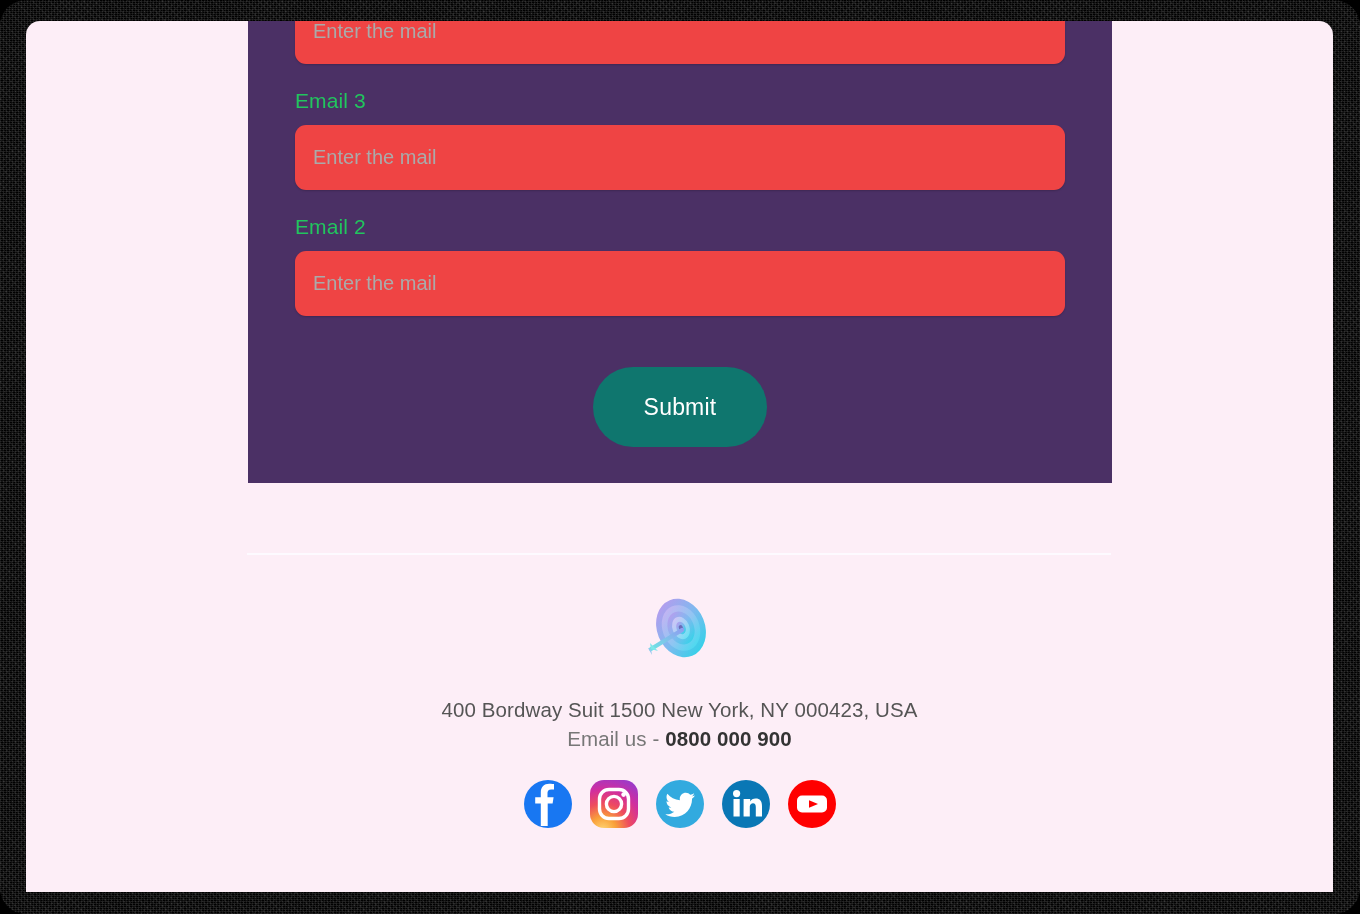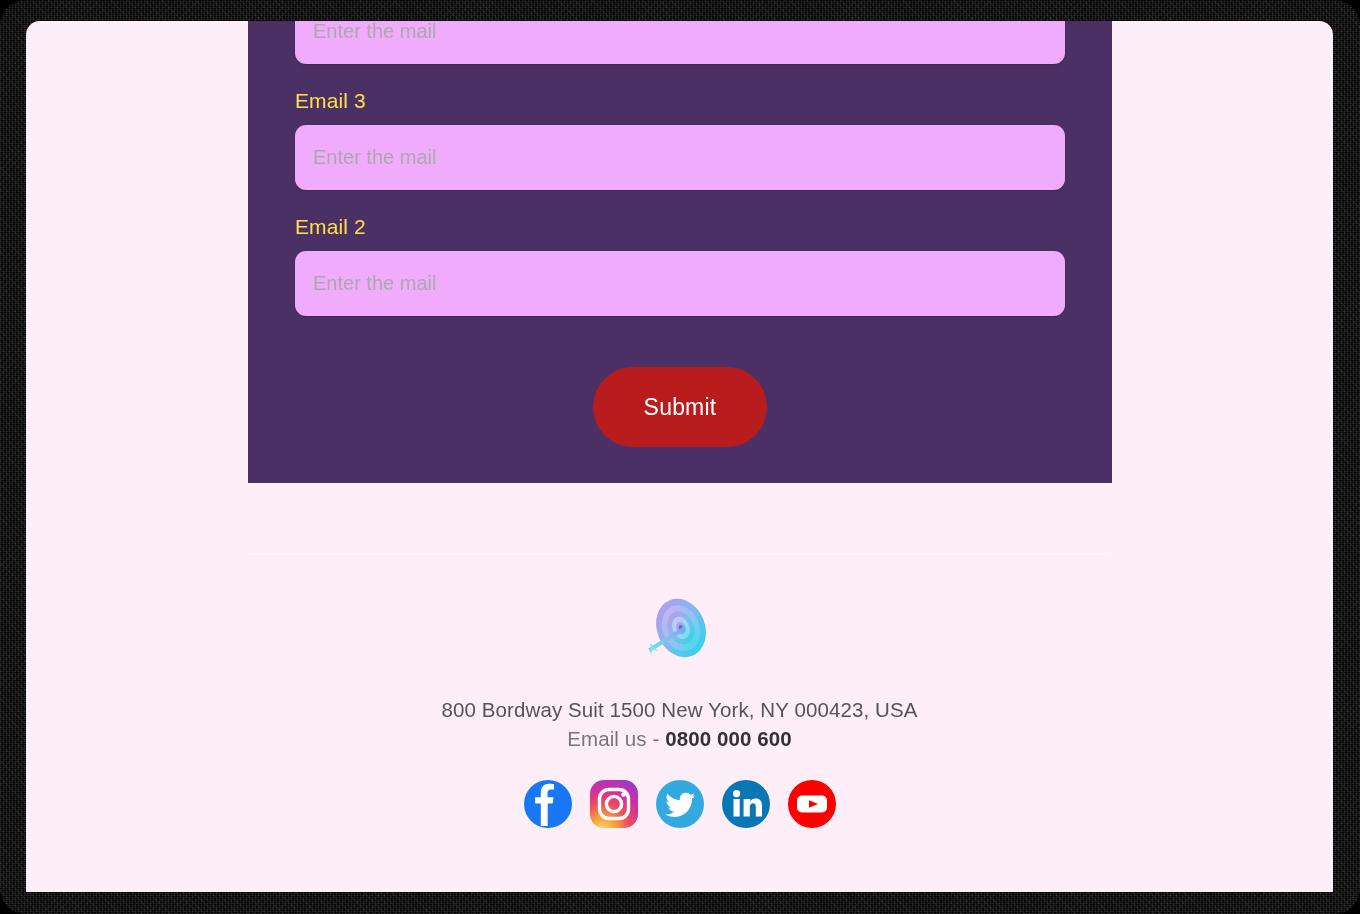--- a/index.html
+++ b/index.html
@@ -58,31 +58,31 @@
     top: -22px;
     width: 864px;
     background: #4b3065;
     padding: 0 47px 36px 47px;
   }
 
   .field-group { margin-top: 0; }
 
   .field-label {
     font-size: 21px;
-    color: #fde047;
+    color: #22c55e;
     line-height: 1;
     padding: 26px 0 14px 0;
     letter-spacing: 0.1px;
   }
 
   .mail-input {
     display: block;
     width: 100%;
     height: 65px;
-    background: #f0abfc;
+    background: #ef4444;
     border: none;
     border-radius: 11px;
     padding: 0 18px;
     font-family: "Liberation Sans", sans-serif;
     font-size: 20px;
     color: #333;
     box-shadow: 0 1px 2px rgba(0,0,0,0.18);
     outline: none;
   }
   .mail-input::placeholder {
@@ -95,21 +95,21 @@
     margin-top: 0;
   }
 
   .submit-row {
     display: flex;
     justify-content: center;
     padding-top: 51px;
   }
 
   .submit-button {
-    background: #b91c1c;
+    background: #0f766e;
     color: #ffffff;
     border: none;
     border-radius: 40px;
     width: 174px;
     height: 80px;
     font-family: "Liberation Sans", sans-serif;
     font-size: 23px;
     cursor: pointer;
     letter-spacing: 0.2px;
   }
@@ -249,24 +249,24 @@
               <ellipse cx="0" cy="0" rx="2" ry="3" fill="#6b6bb8"></ellipse>
             </g>
             <g>
               <path d="M4 55 L35 36" stroke="url(#shaftG)" stroke-width="4.2" stroke-linecap="round" fill="none"></path>
               <path d="M3 49 L4 55 L11 57 Z" fill="#7fe6ea"></path>
               <path d="M1 54 L4 55 L5 61 Z" fill="#93c6f0"></path>
             </g>
           </svg>
         </div>
 
-        <div class="footer-address">800 Bordway Suit 1500 New York, NY 000423, USA</div>
+        <div class="footer-address">400 Bordway Suit 1500 New York, NY 000423, USA</div>
 
         <div class="footer-call">
-          <span>Email us - </span><span class="phone">0800 000 600</span>
+          <span>Email us - </span><span class="phone">0800 000 900</span>
         </div>
 
         <div class="social-row">
 
           <svg class="social-icon" viewBox="0 0 50 50">
             <circle cx="25" cy="25" r="24" fill="#1877F2"></circle>
             <path d="M29.6 26.6l1-6.4h-6.1v-4.2c0-1.8.9-3.5 3.7-3.5h2.8V7.1s-2.5-.45-4.9-.45c-5 0-8.3 3.05-8.3 8.55v4.99h-5.6v6.4h5.6V49h6.9V26.6z" fill="#ffffff" transform="translate(0,-2)"></path>
           </svg>
 
           <svg class="social-icon" viewBox="0 0 50 50">

